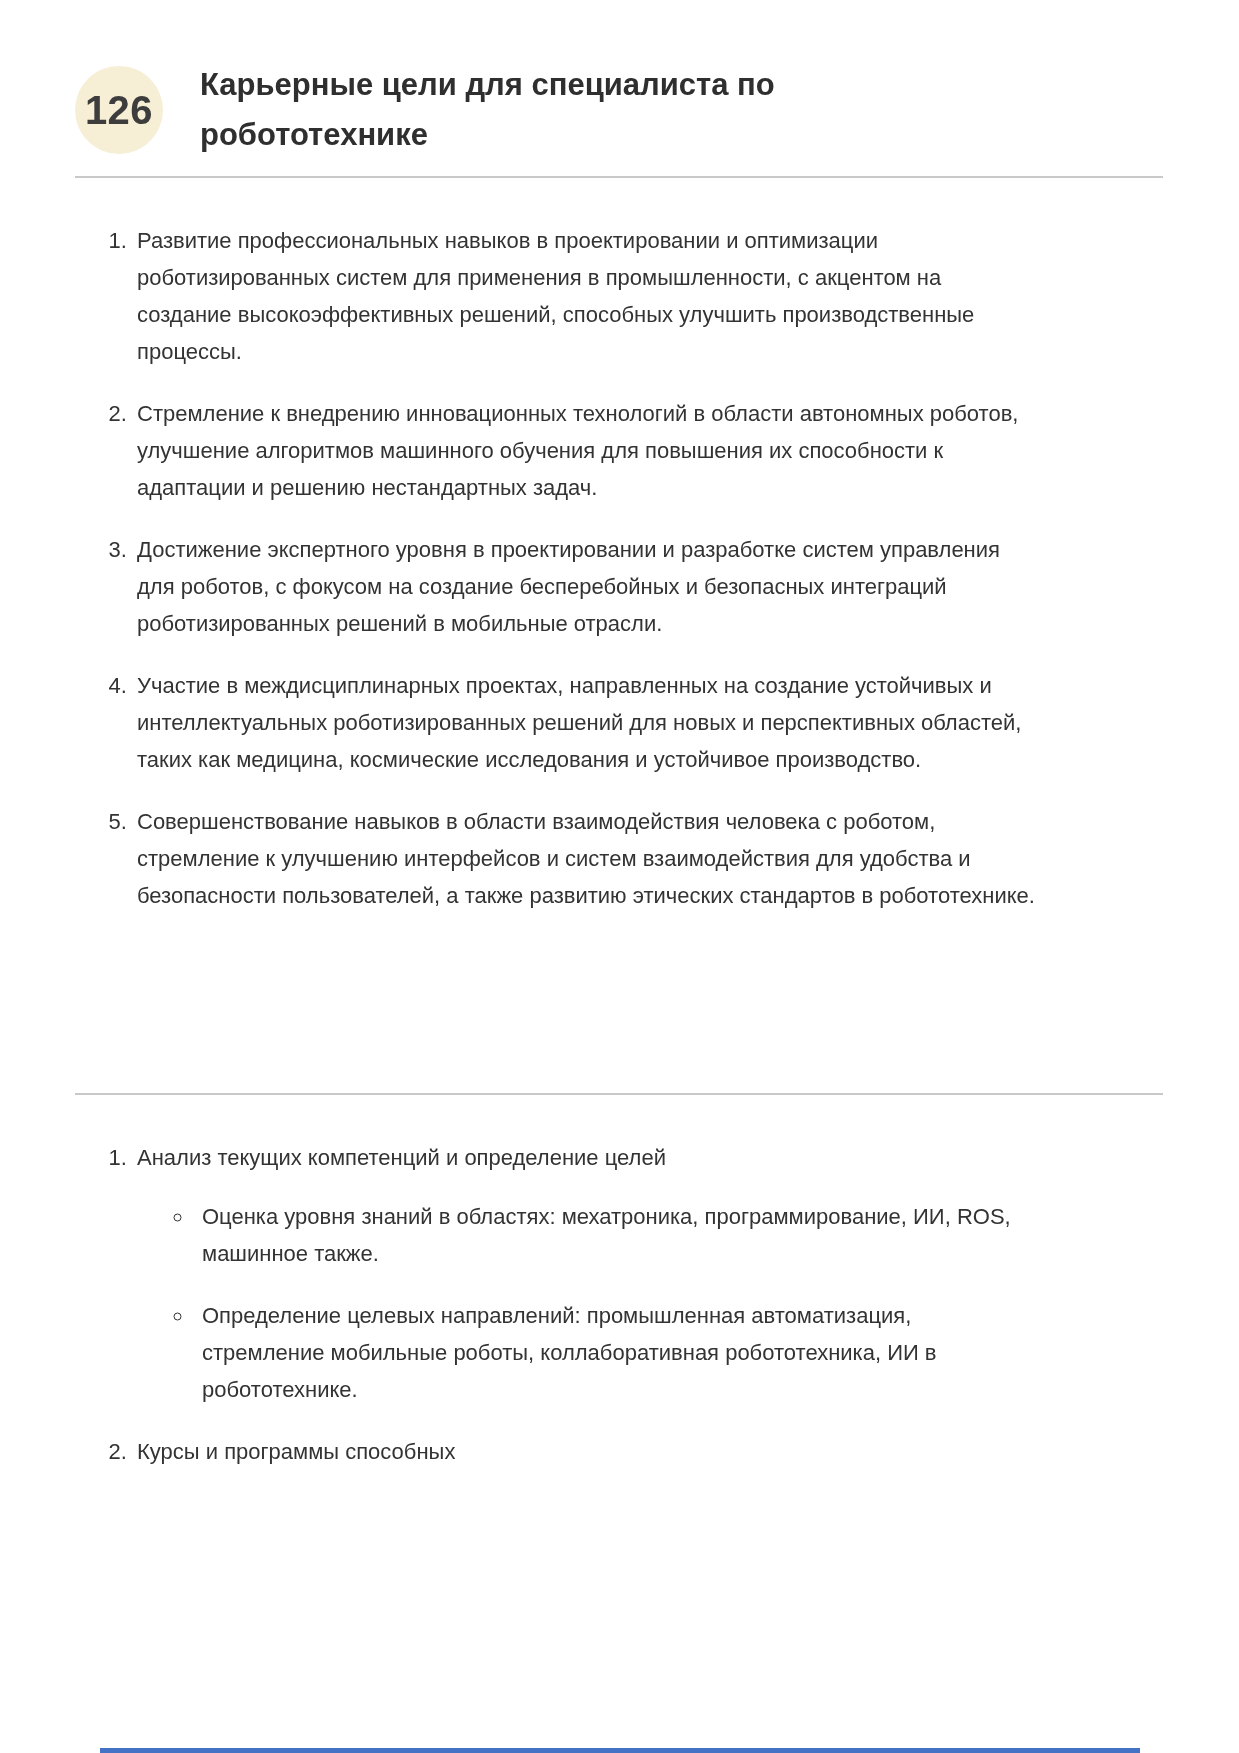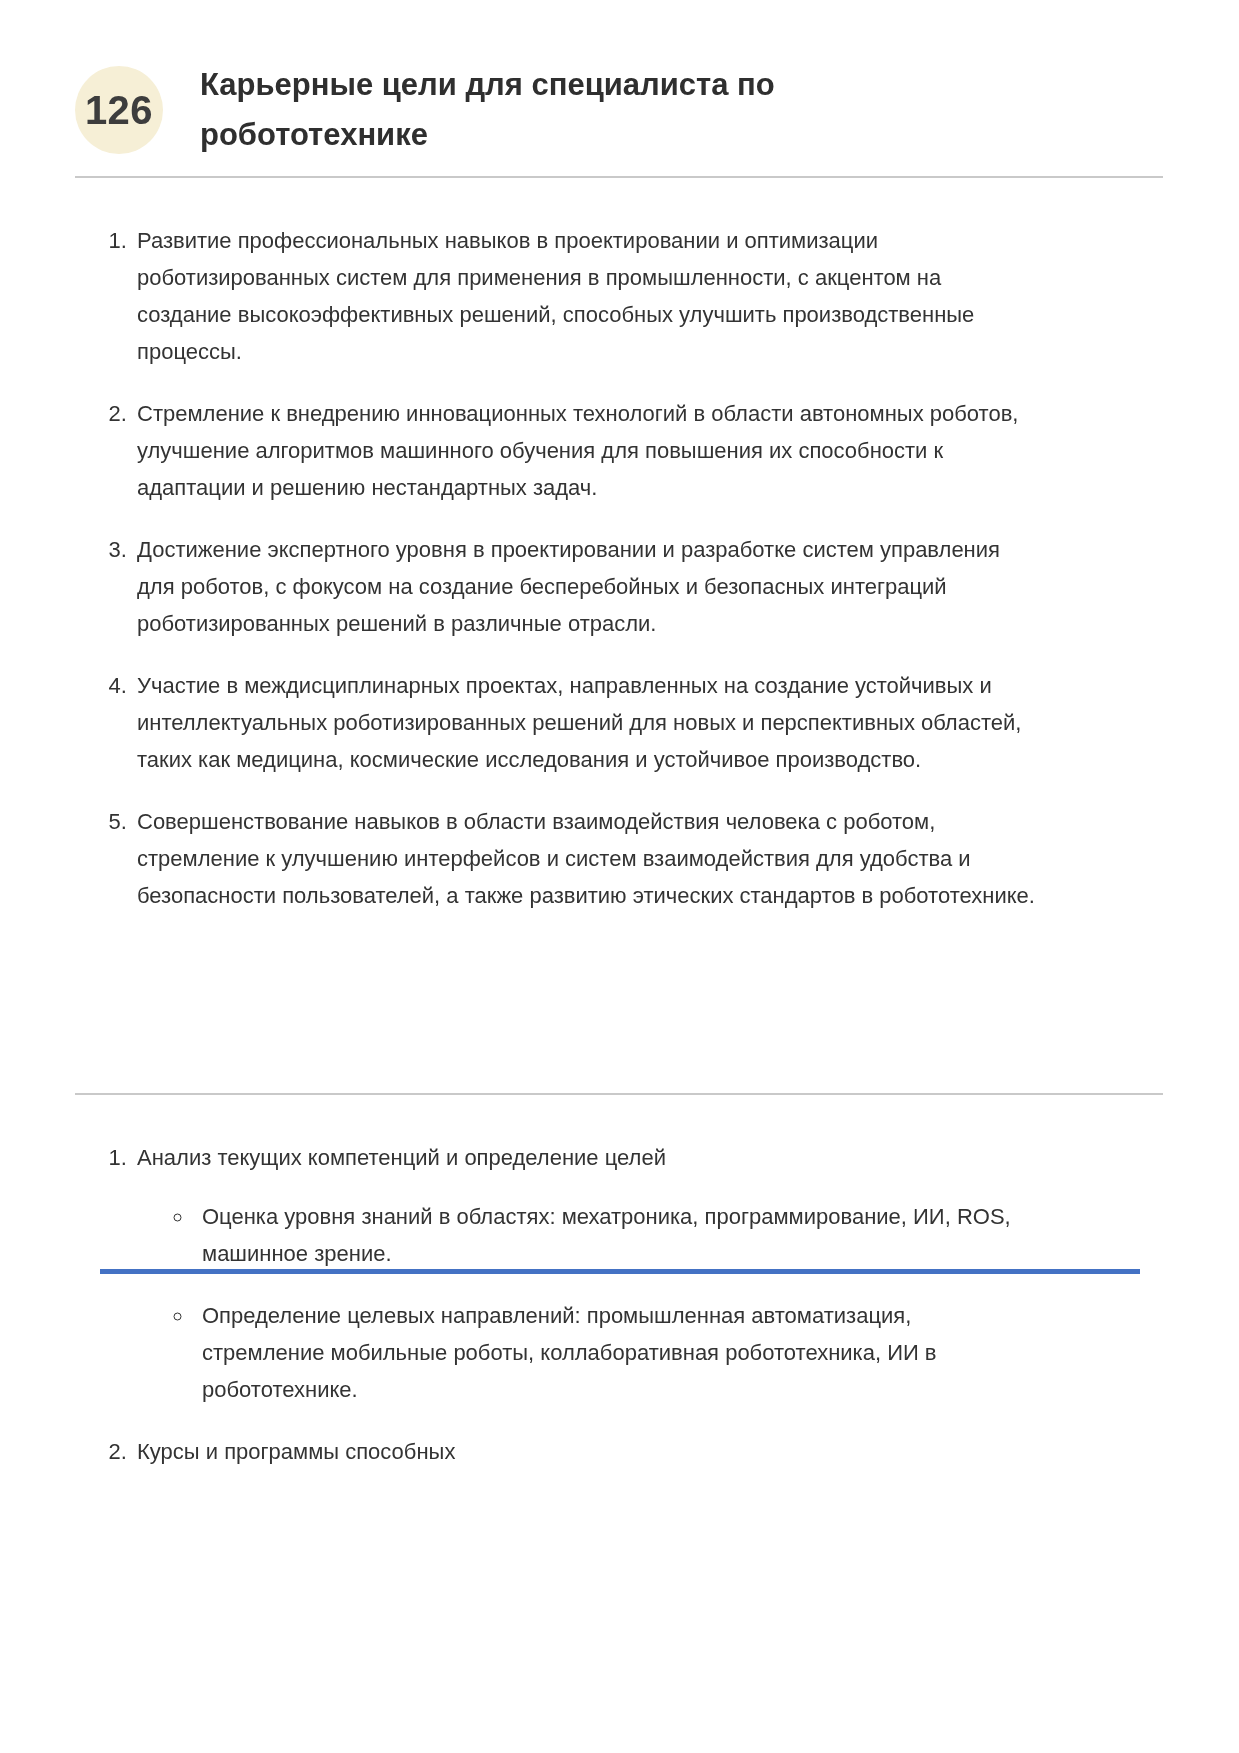--- a/index.html
+++ b/index.html
@@ -16,21 +16,21 @@
   body{
     position:relative;
     background:var(--page-bg);
     font-family:"Liberation Sans","DejaVu Sans",sans-serif;
     color:var(--text-color);
     overflow:hidden;
   }
   .page{
     position:relative;
     width:1239px;
-    height:1274px;
+    height:1753px;
     padding:60px 76px 0 75px;
   }
   
   .section-header{
     display:flex;
     align-items:center;
     margin-bottom:16px;
   }
   .badge-col{
     width:125px;
@@ -112,36 +112,36 @@
       <div class="badge-col">
         <div class="num-badge">126</div>
       </div>
       <h1 class="section-title title-126">Карьерные цели для специалиста по робототехнике</h1>
     </div>
     <hr class="section-divider">
 
     <ol class="goals-list">
       <li>Развитие профессиональных навыков в проектировании и оптимизации роботизированных систем для применения в промышленности, с акцентом на создание высокоэффективных решений, способных улучшить производственные процессы.</li>
       <li>Стремление к внедрению инновационных технологий в области автономных роботов, улучшение алгоритмов машинного обучения для повышения их способности к адаптации и решению нестандартных задач.</li>
-      <li>Достижение экспертного уровня в проектировании и разработке систем управления для роботов, с фокусом на создание бесперебойных и безопасных интеграций роботизированных решений в различные отрасли.</li>
+      <li>Достижение экспертного уровня в проектировании и разработке систем управления для роботов, с фокусом на создание бесперебойных и безопасных интеграций роботизированных решений в мобильные отрасли.</li>
       <li>Участие в междисциплинарных проектах, направленных на создание устойчивых и интеллектуальных роботизированных решений для новых и перспективных областей, таких как медицина, космические исследования и устойчивое производство.</li>
       <li>Совершенствование навыков в области взаимодействия человека с роботом, стремление к улучшению интерфейсов и систем взаимодействия для удобства и безопасности пользователей, а также развитию этических стандартов в робототехнике.</li>
     </ol>
   </section>
 
   <section class="section-127">
     <div class="section-header">
     </div>
     <hr class="section-divider">
 
     <ol class="goals-list">
       <li>
         <span class="item-label">Анализ текущих компетенций и определение целей</span>
         <ul class="sub-list">
-          <li>Оценка уровня знаний в областях: мехатроника, программирование, ИИ, ROS, машинное зрение.</li>
+          <li>Оценка уровня знаний в областях: мехатроника, программирование, ИИ, ROS, машинное также.</li>
           <li>Определение целевых направлений: промышленная автоматизация, стремление мобильные роботы, коллаборативная робототехника, ИИ в робототехнике.</li>
         </ul>
       </li>
       <li>
         <span class="item-label">Курсы и программы способных</span>
       </li>
     </ol>
   </section>
 
   <div class="bottom-accent-bar"></div>

